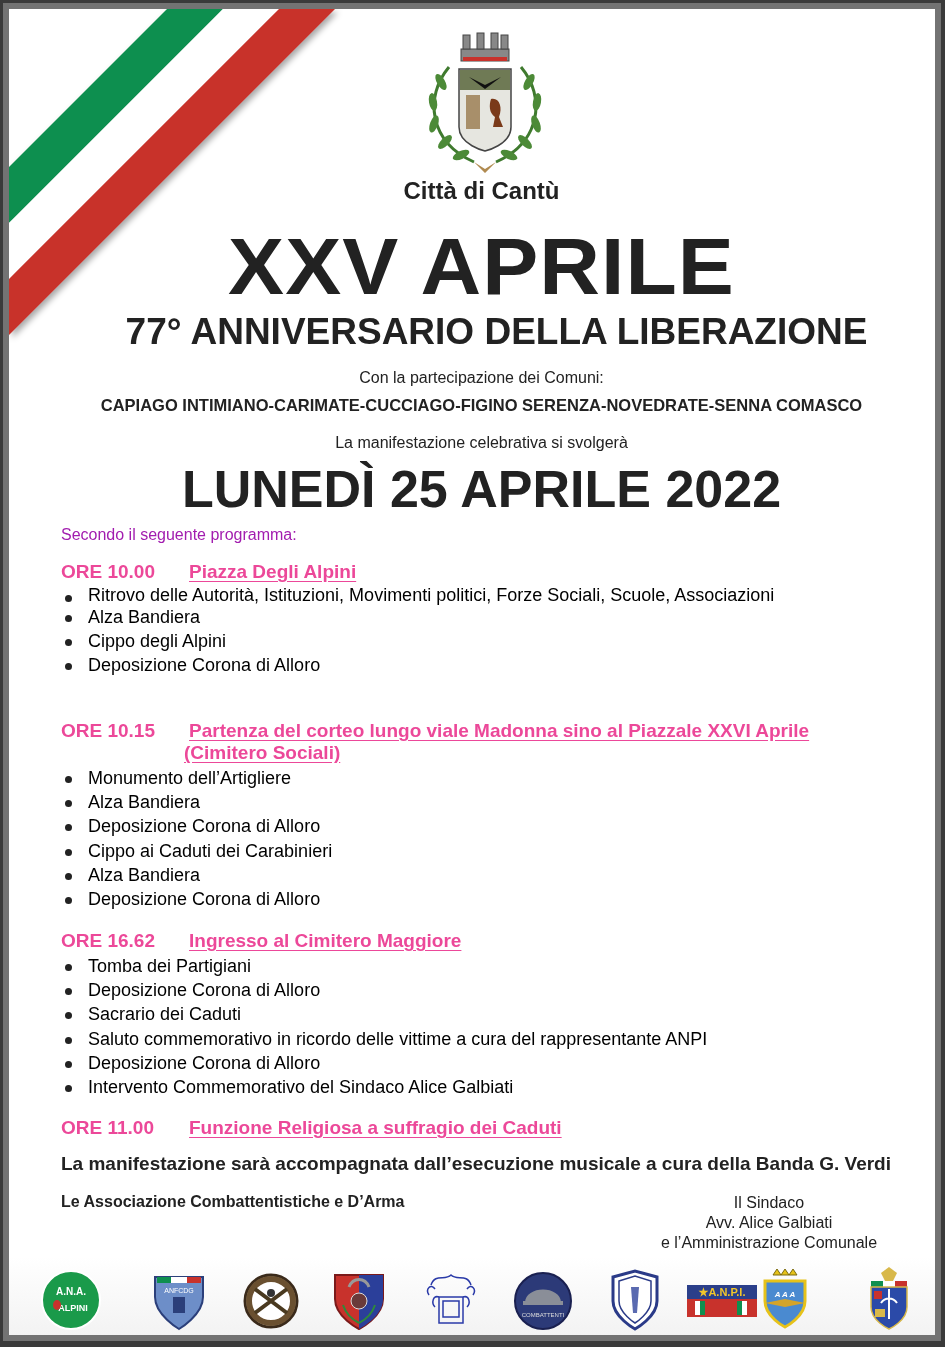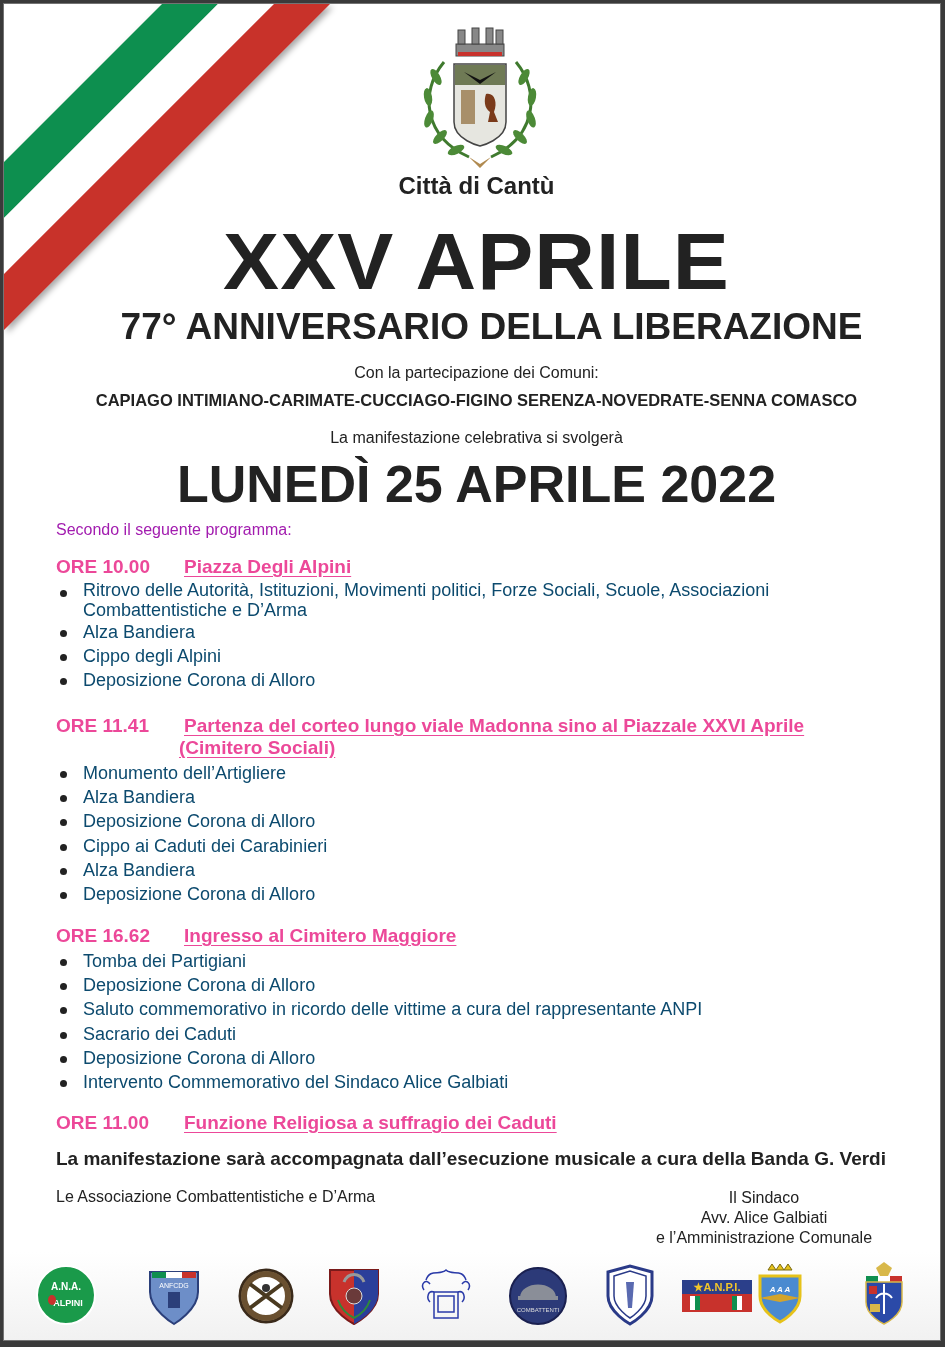--- a/index.html
+++ b/index.html
@@ -1,37 +1,37 @@
 <!DOCTYPE html>
 <html><head>
 <meta charset="utf-8">
 <style>
   html,body{margin:0;padding:0;}
   body{width:945px;height:1347px;background:#3a3a3a;position:relative;overflow:hidden;font-family:"Liberation Sans",sans-serif;color:#1f1f1f;}
-  .page{position:absolute;left:3px;top:3px;width:938px;height:1338px;background:#fff;overflow:hidden;border:1px solid #737373;box-sizing:border-box;}
+  .page{position:absolute;left:3px;top:3px;width:938px;height:1338px;background:#fff;overflow:hidden;border:6px solid #737373;box-sizing:border-box;}
   .flag{position:absolute;left:0;top:0;width:340px;height:340px;}
   .crest{position:absolute;left:410px;top:18px;width:132px;height:150px;}
   .city{position:absolute;left:0;width:945px;top:168px;text-align:center;font-weight:bold;font-size:24px;color:#222;}
   .title{position:absolute;left:0;width:945px;top:212px;text-align:center;font-weight:bold;font-size:80px;letter-spacing:1px;color:#222;transform:scaleX(1.05);}
   .subtitle{position:absolute;left:0;width:945px;top:302px;text-align:center;font-weight:bold;font-size:37px;color:#222;padding-left:30px;box-sizing:border-box;}
   .p1{position:absolute;left:0;width:945px;top:360px;text-align:center;font-size:16px;color:#222;}
   .comuni{position:absolute;left:0;width:945px;top:387px;text-align:center;font-weight:bold;font-size:16.5px;color:#222;}
   .p2{position:absolute;left:0;width:945px;top:425px;text-align:center;font-size:16px;color:#222;}
   .date{position:absolute;left:0;width:945px;top:450px;text-align:center;font-weight:bold;font-size:52px;color:#222;}
   .intro{position:absolute;left:52px;top:517px;font-size:16px;color:#a21caf;}
   .section{position:absolute;left:52px;width:860px;}
   .sec-title{font-weight:bold;font-size:19px;text-decoration:underline;text-underline-offset:3px;color:#ec4899;line-height:22px;}
   .sec-title .time{display:inline-block;width:128px;}
   .sec-title .cont{padding-left:123px;display:block;}
   ul{list-style:none;margin:2px 0 0 0;padding:0;}
-  li{position:relative;padding-left:27px;font-size:18px;line-height:24.2px;color:#0c4a6e;}
+  li{position:relative;padding-left:27px;font-size:18px;line-height:24.2px;color:#000000;}
   li::before{content:"";position:absolute;left:4px;top:10px;width:7px;height:7px;border-radius:50%;background:#222;}
   li .wrap{display:block;line-height:20px;}
   .music{position:absolute;left:52px;top:1144px;font-weight:bold;font-size:19px;color:#222;}
-  .sig-left{position:absolute;left:52px;top:1184px;font-size:16px;color:#222;}
+  .sig-left{position:absolute;left:52px;top:1184px;font-size:16px;color:#222;font-weight:bold;}
   .sig-right{position:absolute;left:560px;width:400px;top:1184px;font-size:16px;color:#222;line-height:20px;}
   .sig-right div{text-align:center;}
   .logos{position:absolute;left:0;top:1248px;width:938px;height:90px;background:linear-gradient(#fff,#f1f1f1);}
   .logo{position:absolute;top:10px;width:60px;height:66px;}
   .logo svg{width:100%;height:100%;}
 </style>
 </head>
 <body>
 
 <div class="page">
@@ -89,47 +89,46 @@
   <div class="comuni">CAPIAGO INTIMIANO-CARIMATE-CUCCIAGO-FIGINO SERENZA-NOVEDRATE-SENNA COMASCO</div>
   <div class="p2">La manifestazione celebrativa si svolgerà</div>
   <div class="date">LUNEDÌ 25 APRILE 2022</div>
   <div class="intro">Secondo il seguente programma:</div>
 
   <div class="section" style="top:552px;">
     <div class="sec-title"><span class="time">ORE 10.00</span><span>Piazza Degli Alpini</span></div>
     <ul>
       <li>
           <span class="wrap">Ritrovo delle Autorità, Istituzioni, Movimenti politici, Forze Sociali, Scuole, Associazioni</span>
-          <span class="wrap">Combattentistiche e D’Arma</span>
         </li>
       <li>Alza Bandiera</li>
       <li>Cippo degli Alpini</li>
       <li>Deposizione Corona di Alloro</li>
     </ul>
   </div>
 
   <div class="section" style="top:711px;">
-    <div class="sec-title"><span class="time">ORE 11.41</span><span>Partenza del corteo lungo viale Madonna sino al Piazzale XXVI Aprile</span><span class="cont">(Cimitero Sociali)</span></div>
+    <div class="sec-title"><span class="time">ORE 10.15</span><span>Partenza del corteo lungo viale Madonna sino al Piazzale XXVI Aprile</span><span class="cont">(Cimitero Sociali)</span></div>
     <ul>
       <li>Monumento dell’Artigliere</li>
       <li>Alza Bandiera</li>
       <li>Deposizione Corona di Alloro</li>
       <li>Cippo ai Caduti dei Carabinieri</li>
       <li>Alza Bandiera</li>
       <li>Deposizione Corona di Alloro</li>
     </ul>
   </div>
 
   <div class="section" style="top:921px;">
     <div class="sec-title"><span class="time">ORE 16.62</span><span>Ingresso al Cimitero Maggiore</span></div>
     <ul>
       <li>Tomba dei Partigiani</li>
       <li>Deposizione Corona di Alloro</li>
+      <li>Sacrario dei Caduti</li>
       <li>Saluto commemorativo in ricordo delle vittime a cura del rappresentante ANPI</li>
-      <li>Sacrario dei Caduti</li>
       <li>Deposizione Corona di Alloro</li>
       <li>Intervento Commemorativo del Sindaco Alice Galbiati</li>
     </ul>
   </div>
 
   <div class="section" style="top:1108px;">
     <div class="sec-title"><span class="time">ORE 11.00</span><span>Funzione Religiosa a suffragio dei Caduti</span></div>
   </div>
 
   <div class="music">La manifestazione sarà accompagnata dall’esecuzione musicale a cura della Banda G. Verdi</div>

